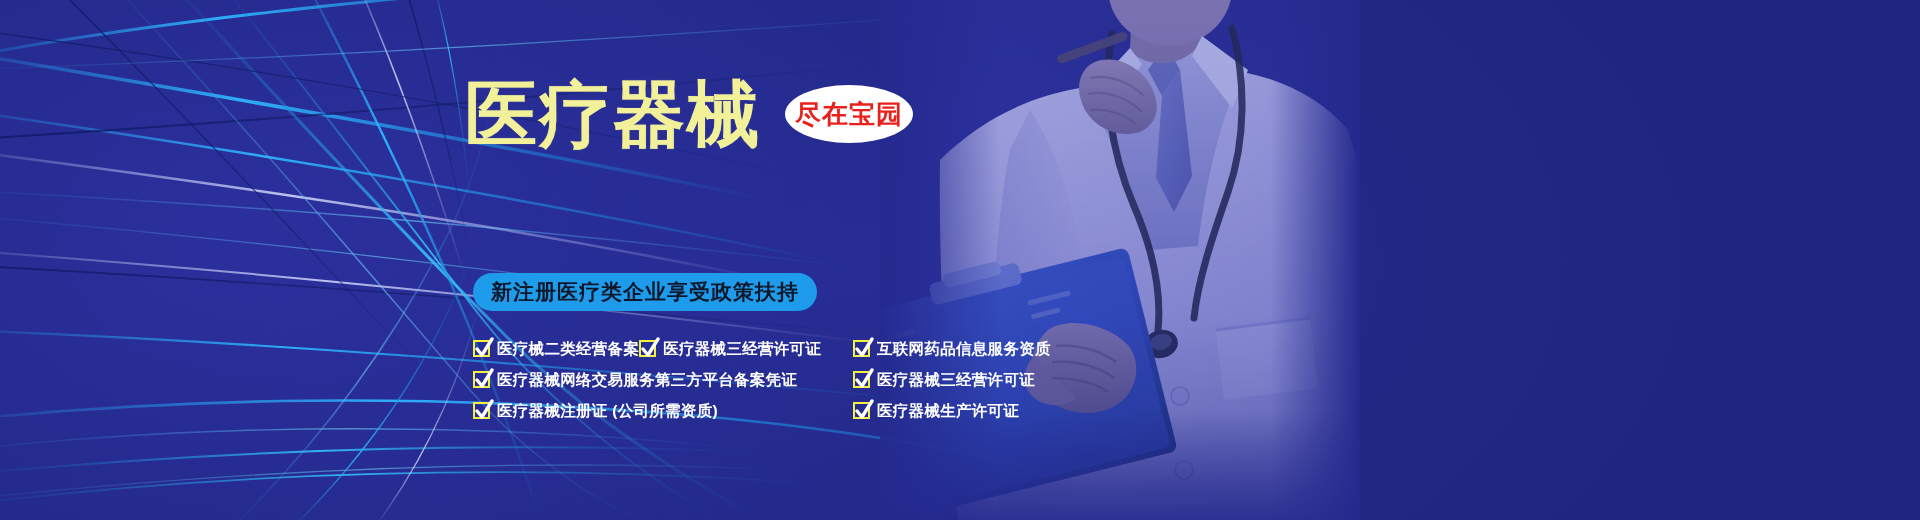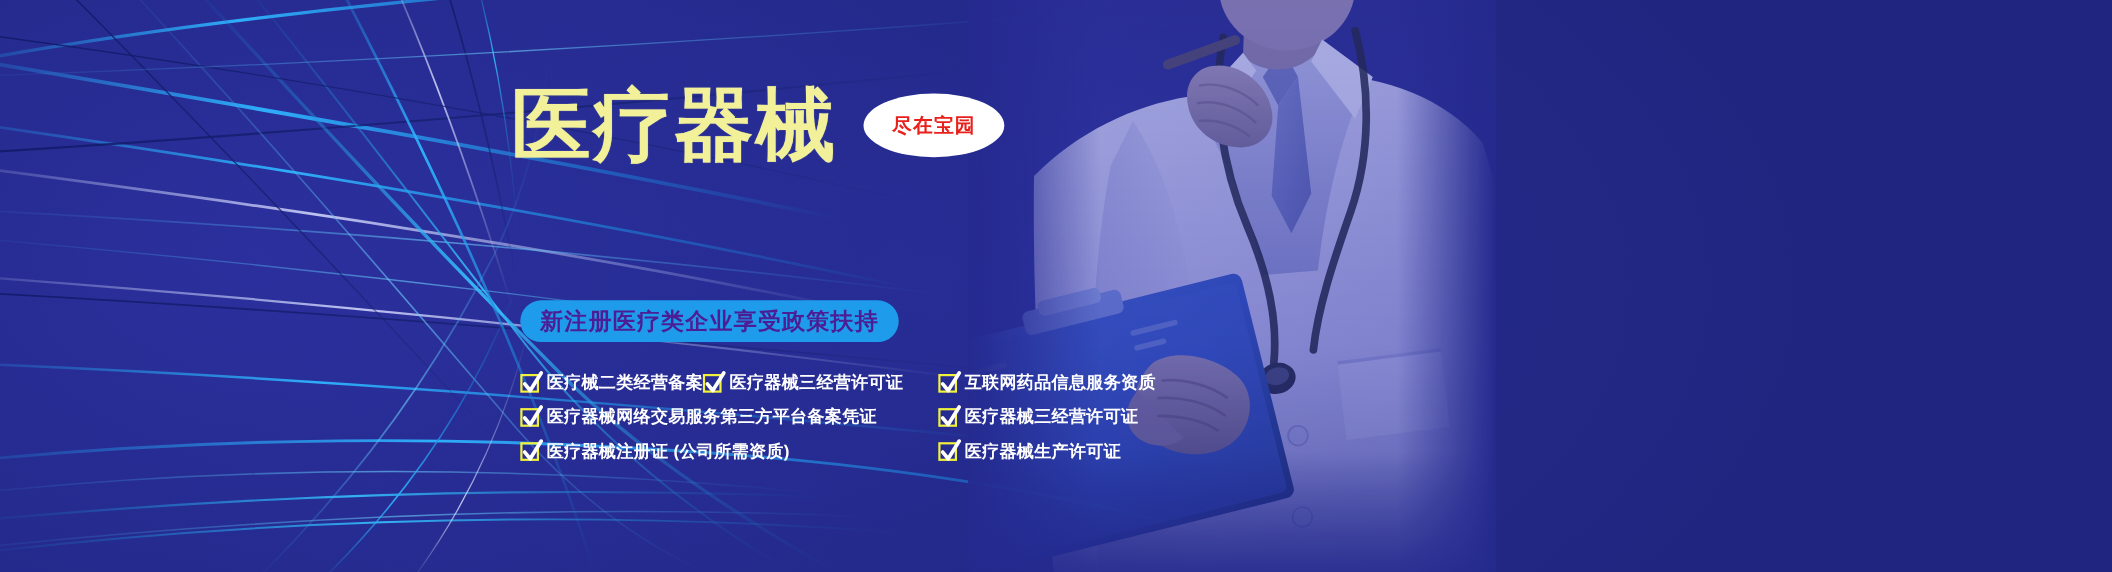--- a/index.html
+++ b/index.html
@@ -80,21 +80,21 @@
   .badge {
     position:relative;
     margin-left:24px;
     width:128px; height:58px;
     background:#ffffff;
     border-radius:50%;
     display:flex; align-items:center; justify-content:center;
   }
   .badge-text {
     color:#e8211c;
-    font-size:18px;
+    font-size:26px;
     font-weight:bold;
     letter-spacing:1px;
     white-space:nowrap;
   }
 
   .headline-2 {
     position:absolute; left:0; top:152px;
     font-size:75px;
     font-weight:bold;
     letter-spacing:2px;
@@ -105,21 +105,21 @@
 
   .pill {
     position:absolute; left:8px; top:273px;
     height:38px;
     padding:0 18px;
     background:#1e9ceb;
     border-radius:19px;
     display:flex; align-items:center;
   }
   .pill-text {
-    color:#4c1d95;
+    color:#0f172a;
     font-size:21px;
     font-weight:bold;
     letter-spacing:1px;
     white-space:nowrap;
   }
 
   
   .checklist {
     position:absolute; left:8px; top:340px;
     width:700px;

